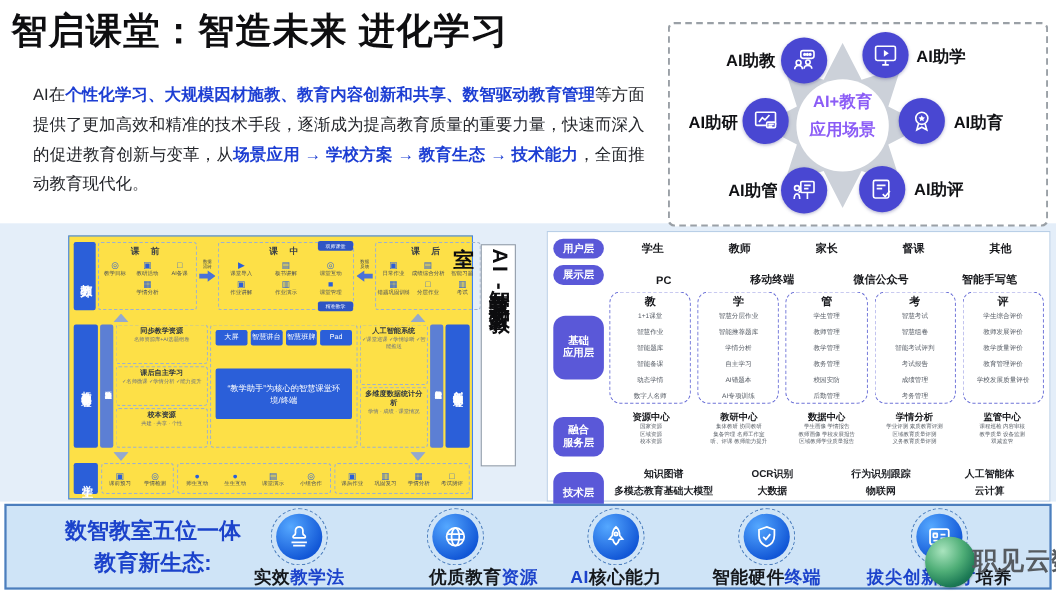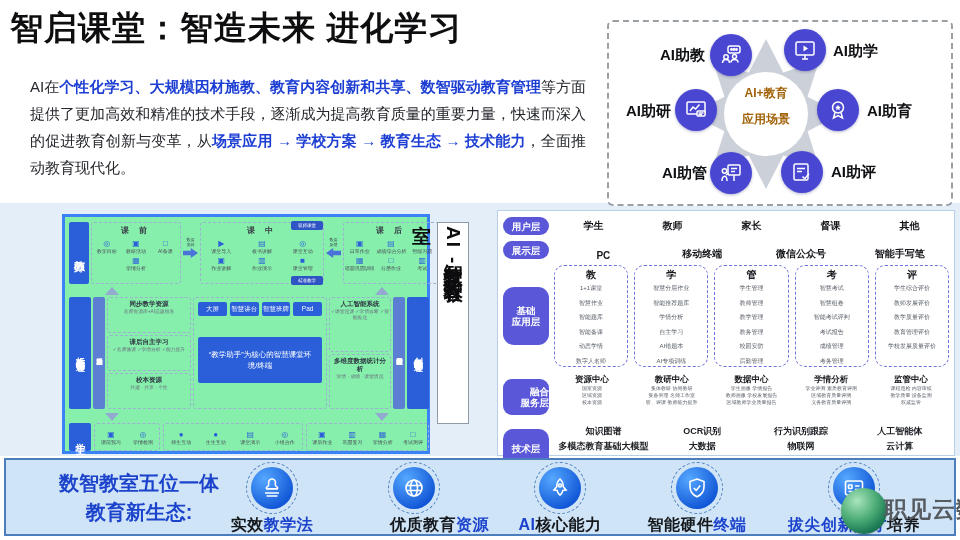--- a/index.html
+++ b/index.html
@@ -14,27 +14,27 @@
   .title { left:10px; top:6px; width:600px; font-size:33px; font-weight:900; color:#0e0e10; letter-spacing:1px; }
   .intro { left:30px; top:60px; width:556px; font-size:15px; line-height:27px; color:#24262b; font-weight:500; text-align:justify;margin-top:13px; }
   .intro .e { color:#1d3ed3; font-weight:800; }
   .intro .p { color:#24262b; }
 
   
   .hexpanel { left:607px; top:20px; width:346px; height:186px; border:2px dashed #9aa0a6; border-radius:6px; background:#ffffff; }
   .star { position:absolute; left:82px; top:17px; width:150px; height:150px; background:#ccd1d9;
     clip-path:polygon(50% 0%,61.5% 22.3%,85.4% 14.6%,77.7% 38.5%,100% 50%,77.7% 61.5%,85.4% 85.4%,61.5% 77.7%,50% 100%,38.5% 77.7%,14.6% 85.4%,22.3% 61.5%,0% 50%,22.3% 38.5%,14.6% 14.6%,38.5% 22.3%); }
   .starhole { position:absolute; left:115px; top:50px; width:84px; height:84px; border-radius:50%; background:#ffffff; }
-  .hexcenter { position:absolute; left:92px; top:58px; width:130px; text-align:center; font-weight:900; color:#a16207; font-size:12px; line-height:26px; }
+  .hexcenter { position:absolute; left:92px; top:58px; width:130px; text-align:center; font-weight:900; color:#8b5cf6; font-size:15px; line-height:26px; }
   .hnode { position:absolute; width:42px; height:42px; border-radius:50%; background:#4947d2; display:flex; align-items:center; justify-content:center; box-shadow:0 1px 3px rgba(40,40,120,.35); }
   .hnode svg { width:24px; height:24px; }
   .hlabel { position:absolute; font-size:15px; font-weight:900; color:#101114; white-space:nowrap; }
 
   
-  .leftpanel { left:62px; top:214px; width:368px; height:240px; background:#86efac; border:3px solid #3b82f6; }
+  .leftpanel { left:62px; top:214px; width:368px; height:240px; background:#fde047; border:1px solid #3b82f6; }
   .trow { position:absolute; left:4px; top:5px; width:360px; height:62px; display:flex; gap:2px; }
   .vbar { background:#2b5fd9; color:#fff; border-radius:2px; display:flex; align-items:center; justify-content:center; writing-mode:vertical-rl; text-orientation:upright; font-weight:700; letter-spacing:2px; flex:none; }
   .tbar { width:20px; font-size:11px; }
   .phase { border:1px dashed #9db1d0; border-radius:3px; padding-top:2px; overflow:hidden; flex:none; position:relative; }
   .ptitle { text-align:center; font-size:8px; font-weight:800; color:#3a3f46; letter-spacing:4px; }
   .pitems { display:flex; flex-wrap:wrap; justify-content:space-around; margin-top:2px; }
   .mini { width:31%; text-align:center; margin:1px 0; }
   .mico { font-style:normal; font-size:8px; color:#2b5fd9; line-height:9px; display:block; }
   .mtxt { font-size:5px; color:#4a4f57; line-height:6px; display:block; white-space:nowrap; overflow:hidden; }
   .gaparrow { width:15px; align-self:center; position:relative; height:30px; flex:none; }
@@ -440,21 +440,21 @@
         <div>
           <div class="appi">学生综合评价</div>
           <div class="appi">教师发展评价</div>
           <div class="appi">教学质量评价</div>
           <div class="appi">教育管理评价</div>
           <div class="appi">学校发展质量评价</div>
         </div>
       </div>
   </div>
 
-  <div class="pill" style="top:168px;height:36px;align-items:flex-end;">
+  <div class="pill" style="top:168px;height:36px;">
     <span>融合</span>
     <span>服务层</span>
   </div>
   <div class="svcrow">
     <div class="svc">
         <div class="svch">资源中心</div>
         <div>
           <div class="svcl">国家资源</div>
           <div class="svcl">区域资源</div>
           <div class="svcl">校本资源</div>

